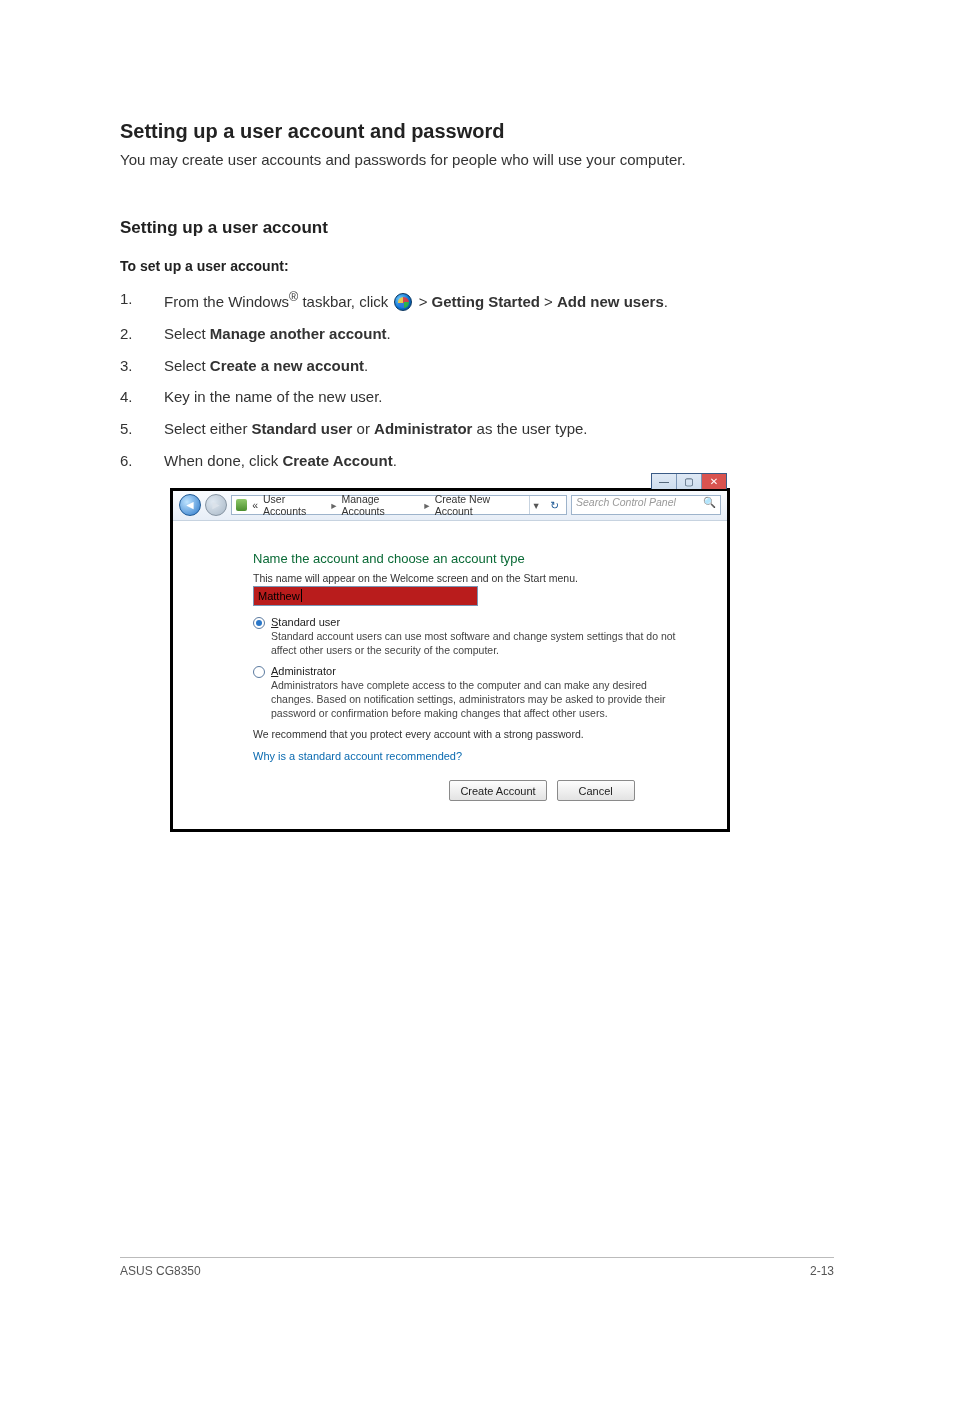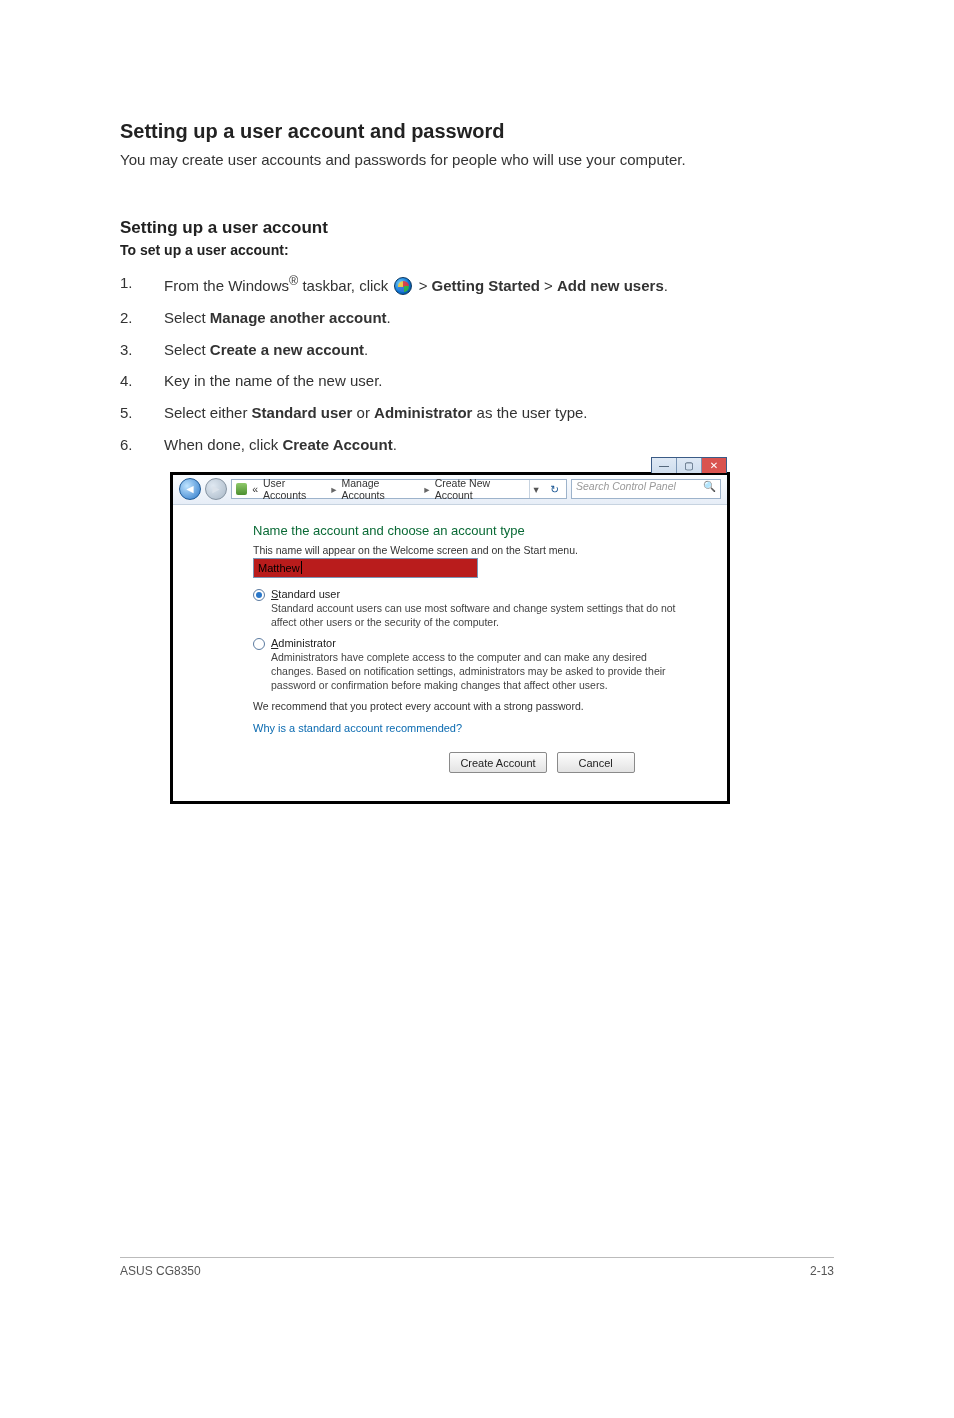--- a/index.html
+++ b/index.html
@@ -1,20 +1,20 @@
 <!DOCTYPE html>
 <html><head>
 <meta charset="utf-8">
 <style>
   * { box-sizing: border-box; margin: 0; padding: 0; }
   html, body { width: 954px; height: 1418px; background: #fff; font-family: Arial, Helvetica, sans-serif; color: #333; }
   .page { width: 954px; height: 1314px; padding: 120px 120px 31px 120px; position: relative; }
   h2.main-title { font-size: 20px; font-weight: bold; color: #222; margin-bottom: 8px; }
   p.intro { font-size: 15px; color: #333; margin-bottom: 50px; }
-  h3.sub-title { font-size: 17px; font-weight: bold; color: #222; margin-bottom: 4px; }
+  h3.sub-title { font-size: 17px; font-weight: bold; color: #222; margin-bottom: 20px; }
   p.lead { font-size: 14px; font-weight: bold; color: #222; margin-bottom: 14px; }
   ol.steps { list-style: none; counter-reset: step; padding-left: 0; }
   ol.steps > li { counter-increment: step; font-size: 15px; color: #333; margin-bottom: 10px; display: flex; align-items: flex-start; line-height: 1.45; }
   ol.steps > li .num { width: 44px; flex: 0 0 44px; }
   ol.steps > li .body { flex: 1; }
   .start-orb { display:inline-block; width:18px; height:18px; border-radius:50%; background: radial-gradient(circle at 35% 35%, #7fd6ff 0%, #0b73d4 55%, #033b6e 100%); border:1px solid #08355f; vertical-align:-4px; margin:0 2px; position:relative; }
   .start-orb::after { content:""; position:absolute; left:3px; top:3px; width:11px; height:11px; border-radius:50%; background: conic-gradient(#e33 0 90deg, #3b3 90deg 180deg, #37d 180deg 270deg, #fc3 270deg 360deg); opacity:0.85; }
   b { font-weight: bold; }
 
   
@@ -28,21 +28,21 @@
   .nav-arrow { width:22px; height:22px; border-radius:50%; background:radial-gradient(circle at 35% 35%, #bfe4ff, #2a77c9); border:1px solid #1f5a96; display:flex; align-items:center; justify-content:center; color:#fff; font-size:12px; }
   .nav-arrow.fwd { background:radial-gradient(circle at 35% 35%, #e0e9f2, #a8b7c6); border-color:#8694a2; color:#dbe2ea; }
   .addr { flex:1; height:20px; border:1px solid #9db3cb; background:#fff; display:flex; align-items:center; padding:0 4px; font-size:10.5px; color:#333; gap:5px; }
   .addr .crumb-sep { color:#666; }
   .addr .icon-cp { width:12px; height:12px; background:linear-gradient(#8fc96b,#4b8f2f); border-radius:2px; }
   .addr .dd { margin-left:auto; width:14px; height:18px; border-left:1px solid #c7d3e0; display:flex;align-items:center;justify-content:center;color:#555; }
   .addr .refresh { width:16px; color:#1f5a96; text-align:center; }
   .search { width:150px; height:20px; border:1px solid #9db3cb; background:#fff; display:flex; padding:0 4px; color:#999; font-style:italic; font-size:10.5px; }
   .search .mag { margin-left:auto; color:#2a77c9; font-style:normal; }
 
-  .content { padding: 18px 36px 28px 80px; }
+  .content { padding: 18px 36px 28px 80px; margin-top: 12px; }
   .content h4 { color:#0a6a36; font-weight:normal; font-size:13px; margin-bottom:6px; }
   .content .hint { font-size:10.5px; color:#333; margin-bottom:2px; }
   .name-input { width:225px; height:20px; border:1px solid #7a95b5; padding:2px 4px; font-size:11px; color:#000; display:flex; align-items:center; margin-bottom:10px; background:#b91c1c; }
   .name-input .cursor { display:inline-block; width:1px; height:13px; background:#000; margin-left:1px; }
 
   .opt { display:flex; gap:6px; margin-bottom:8px; }
   .opt .radio { width:12px; height:12px; border:1px solid #5c7ba0; border-radius:50%; margin-top:1px; flex:0 0 12px; display:flex; align-items:center; justify-content:center; background:#fff; }
   .opt .radio.sel::after { content:""; width:6px; height:6px; border-radius:50%; background:#2a77c9; display:block; }
   .opt .lbl { font-size:11px; color:#222; }
   .opt .lbl u { text-decoration: underline; }

